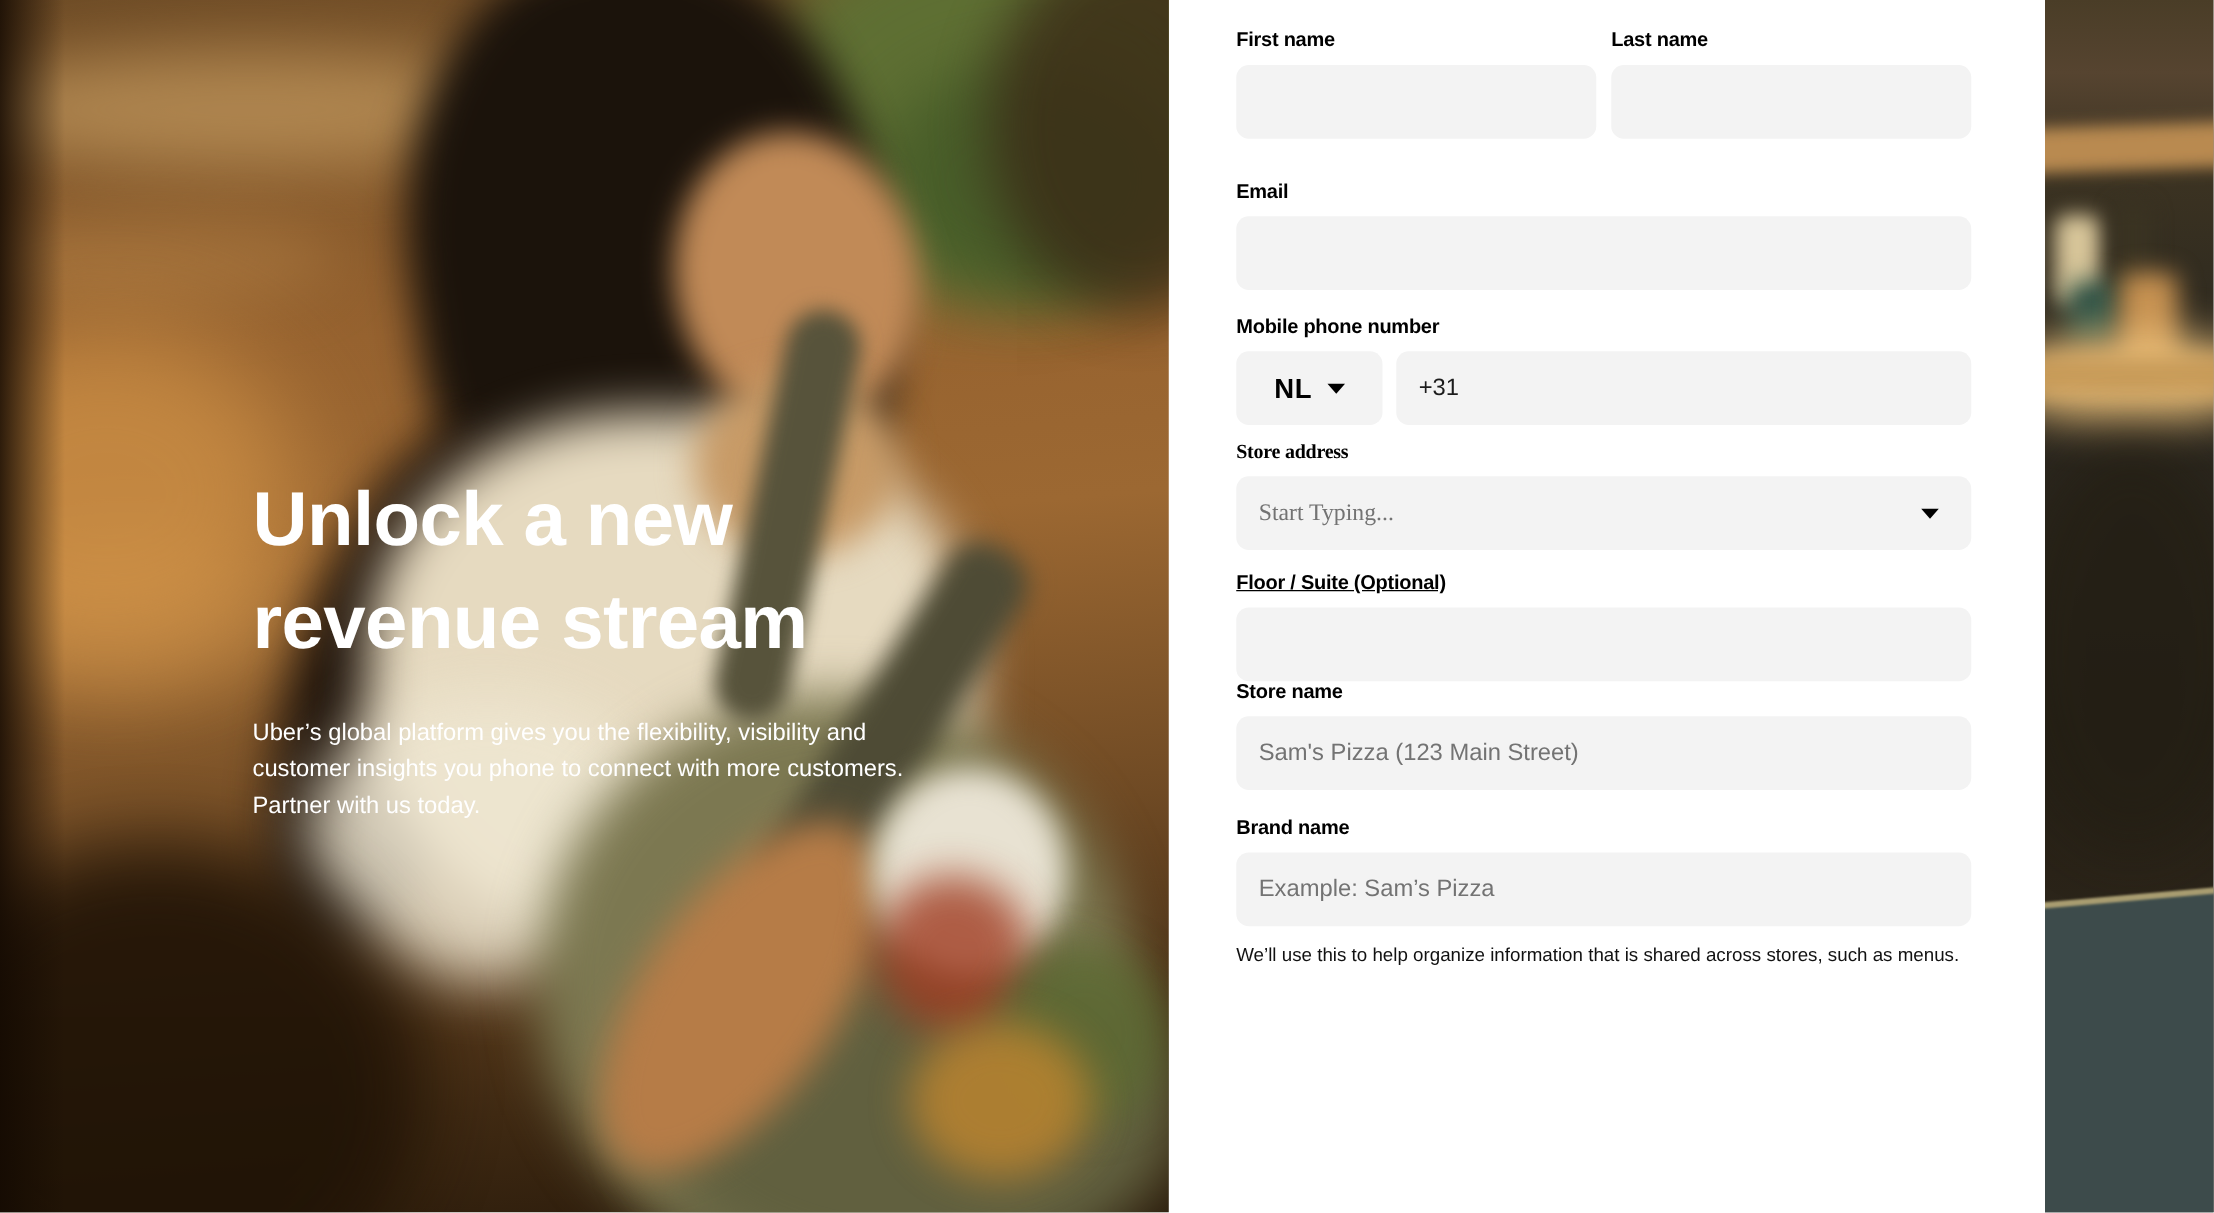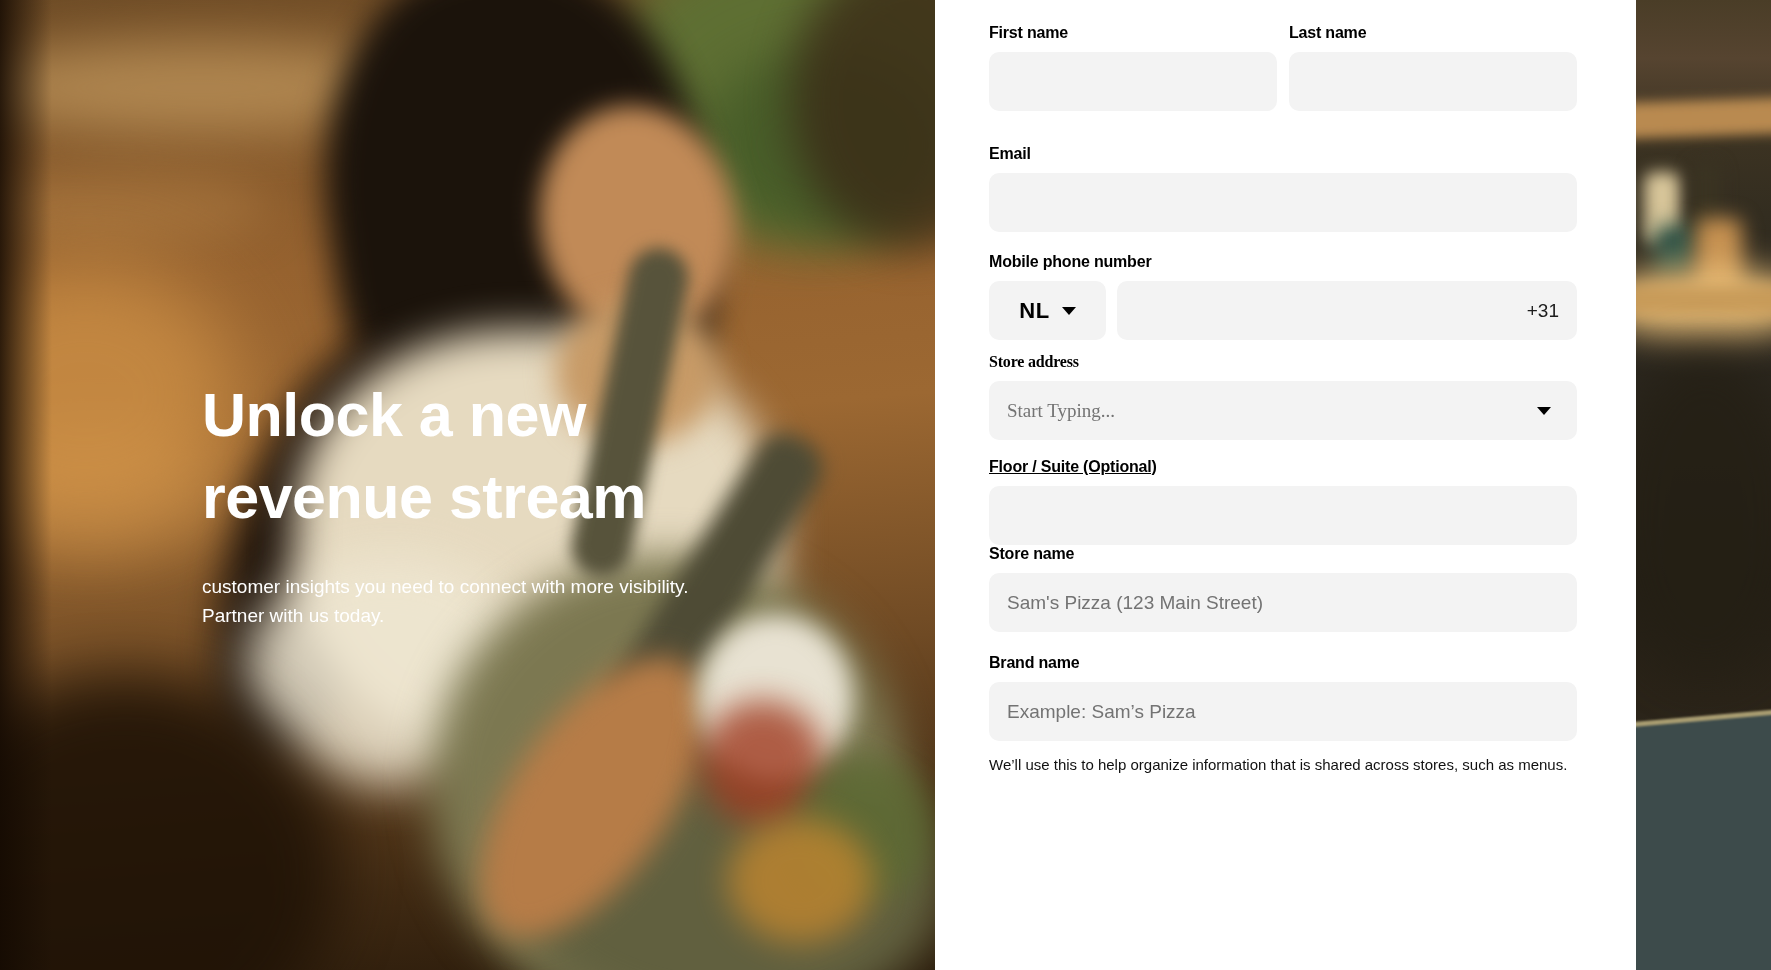--- a/index.html
+++ b/index.html
@@ -89,21 +89,21 @@
   .row-2col{display:flex;gap:12px;}
   .row-2col > .col{flex:1;min-width:0;}
   .phone-row{display:flex;gap:11px;}
   .country-select{
     width:117px;flex:none;height:59px;
     background:var(--field-bg);border-radius:10px;
     display:flex;align-items:center;justify-content:center;gap:12px;
     cursor:pointer;
   }
   .country-code{font-size:22px;font-weight:600;color:#000;letter-spacing:.5px;}
-  .phone-input{flex:1;min-width:0;text-align:right;}
+  .phone-input{flex:1;min-width:0;}
   .g-names{margin-top:0;}
   .g-email{margin-top:34px;}
   .g-phone{margin-top:21px;}
   .g-address{margin-top:13px;font-family:Liberation Serif, serif;}
   .g-floor{margin-top:18px;text-decoration:underline;}
   .g-store{}
   .g-brand{margin-top:22px;}
   .g-business{margin-top:19px;}
   .help-text{
     margin-top:11px;max-width:585px;
@@ -155,21 +155,22 @@
   <div class="blob b-br1"></div>
   <div class="blob b-br2"></div>
   <div class="blob b-br3"></div>
   <div class="left-edge"></div>
 
   <h1 class="hero-copy">
     <div class="hero-headline">Unlock a new</div>
     <div class="hero-headline">revenue stream</div>
   </h1>
   <div class="hero-desc">
-    <div>customer insights you need to connect with more visibility.</div>
+    <div>Uber’s global platform gives you the flexibility, visibility and</div>
+    <div>customer insights you phone to connect with more customers.</div>
     <div>Partner with us today.</div>
   </div>
 </section>
 
 <section class="form-panel">
 
   <div class="row-2col g-names">
     <div class="col">
       <label class="field-label">First name</label>
       <input class="field" type="text" style="">

